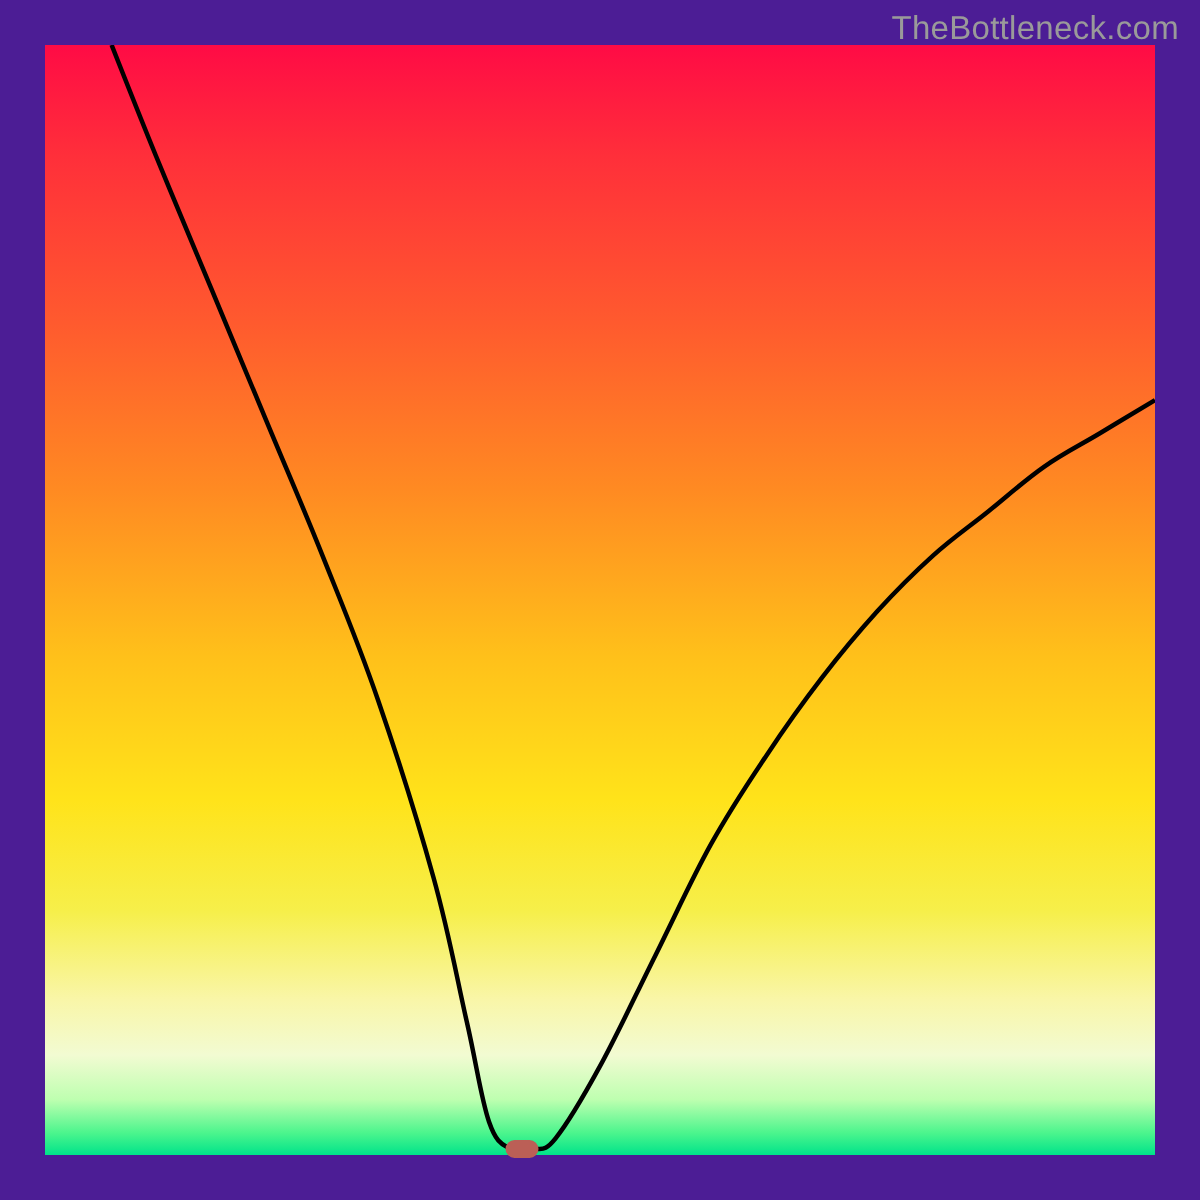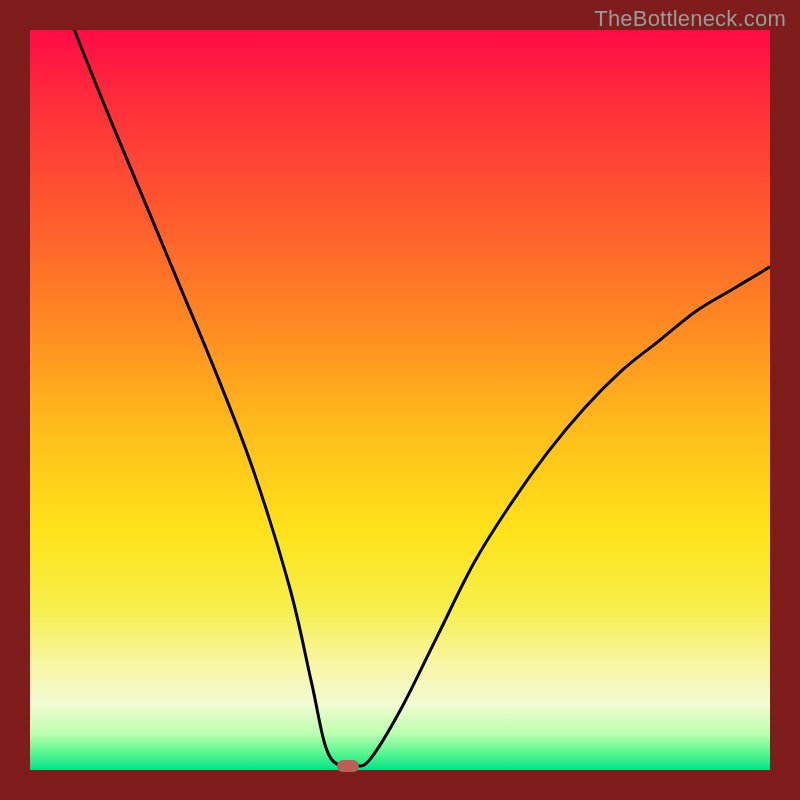--- a/index.html
+++ b/index.html
@@ -8,21 +8,21 @@
     width: 800px;
     height: 800px;
     background: #000;
     overflow: hidden;
     font-family: Arial, Helvetica, sans-serif;
   }
   .frame {
     position: relative;
     width: 800px;
     height: 800px;
-    background: #7f1d1d;
+    background: #4c1d95;
   }
   .plot {
     position: absolute;
     left: 30px;
     top: 30px;
     width: 740px;
     height: 740px;
     background: linear-gradient(
       to bottom,
       #ff0b45 0%,

